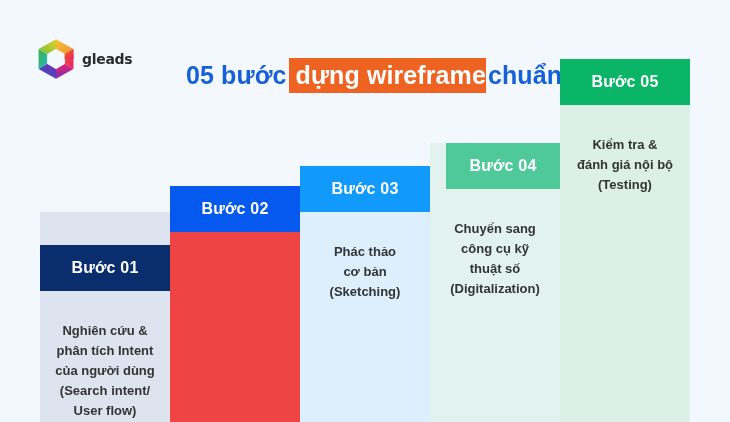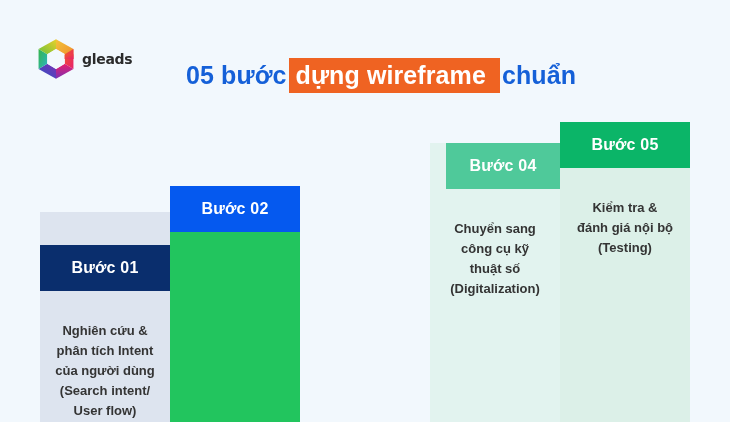--- a/index.html
+++ b/index.html
@@ -53,21 +53,21 @@
     font-size: 25px;
     font-weight: bold;
     color: #1560d8;
     white-space: nowrap;
     letter-spacing: 0.1px;
     line-height: 34px;
   }
   #title .hl {
     background: #ef6322;
     color: #ffffff;
-    padding: 3px 14px 4px 7px;
+    padding: 3px 0 4px 7px;
     margin: 0 2px;
   }
 
   
   #stairs {
     position: absolute;
     left: 0;
     top: 0;
     width: 730px;
     height: 422px;
@@ -167,37 +167,47 @@
         <span>Bước 01</span>
       </div>
       <div class="step-body">
         <span>Nghiên cứu &amp;</span>
         <span>phân tích Intent</span>
         <span>của người dùng</span>
         <span>(Search intent/</span>
         <span>User flow)</span>
       </div>
     </div>
-    <div class="step" style="left: 170px; height: 236px; z-index: 2; background: #22c55e;">
+    <div class="step" style="left: 170px; height: 236px; z-index: 2; background: #ef4444;">
       <div class="step-header" style="background: rgb(5, 89, 239);">
         <span>Bước 02</span>
+      </div>
+    </div>
+    <div class="step" style="left: 300px; height: 256px; z-index: 3; background: rgb(221, 239, 252);">
+      <div class="step-header" style="background: rgb(17, 153, 251);">
+        <span>Bước 03</span>
+      </div>
+      <div class="step-body">
+        <span>Phác thảo</span>
+        <span>cơ bản</span>
+        <span>(Sketching)</span>
       </div>
     </div>
     <div class="step" style="left: 430px; height: 279px; z-index: 4; background: rgb(226, 243, 239);">
       <div class="step-header" style="background: rgb(79, 201, 154); margin-left: 16px;">
         <span>Bước 04</span>
       </div>
       <div class="step-body">
         <span>Chuyển sang</span>
         <span>công cụ kỹ</span>
         <span>thuật số</span>
         <span>(Digitalization)</span>
       </div>
     </div>
-    <div class="step" style="left: 560px; height: 300px; z-index: 5; background: rgb(220, 240, 232);">
+    <div class="step" style="left: 560px; height: 363px; z-index: 5; background: rgb(220, 240, 232);">
       <div class="step-header" style="background: rgb(11, 181, 104);">
         <span>Bước 05</span>
       </div>
       <div class="step-body">
         <span>Kiểm tra &amp;</span>
         <span>đánh giá nội bộ</span>
         <span>(Testing)</span>
       </div>
     </div>
   </div>

